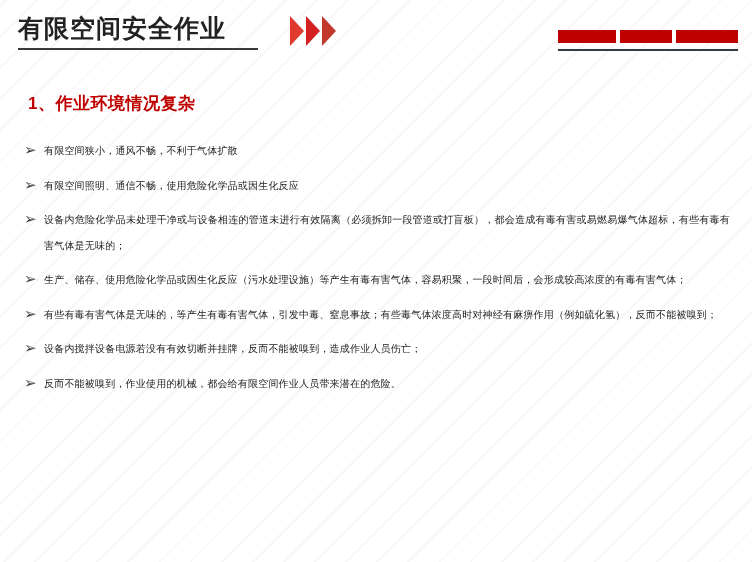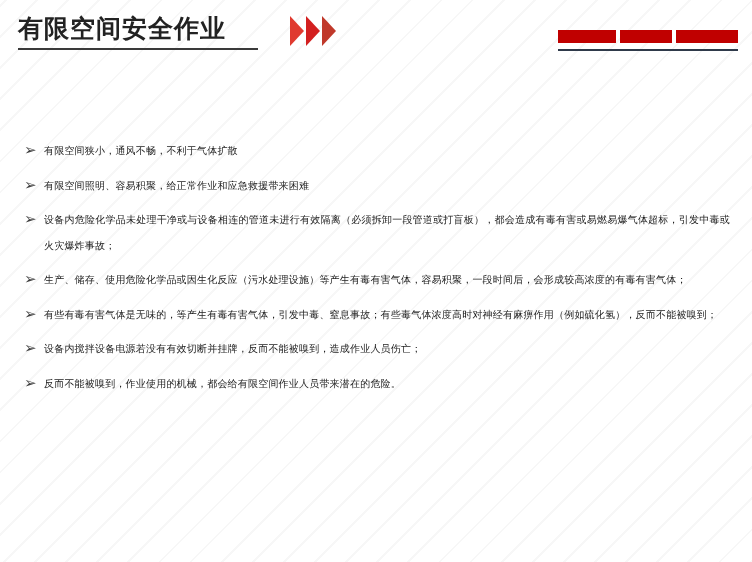--- a/index.html
+++ b/index.html
@@ -157,36 +157,37 @@
     </div>
 
     <div class="header-bars">
       <span class="hbar b1"></span>
       <span class="hbar b2"></span>
       <span class="hbar b3"></span>
     </div>
     <div class="header-rule"></div>
   </div>
 
+  <div class="section-title">1、作业环境情况复杂</div>
 
   <div class="content">
 
     <div class="bullet-row">
       <span class="bullet-mark">➢</span>
       <span class="bullet-text">有限空间狭小，通风不畅，不利于气体扩散</span>
     </div>
 
     <div class="bullet-row">
       <span class="bullet-mark">➢</span>
-      <span class="bullet-text">有限空间照明、容易积聚，给正常作业和应急救援带来困难</span>
-    </div>
-
-    <div class="bullet-row">
-      <span class="bullet-mark">➢</span>
-      <span class="bullet-text">设备内危险化学品未处理干净或与设备相连的管道未进行有效隔离（必须拆卸一段管道或打盲板），都会造成有毒有害或易燃易爆气体超标，引发中毒或火灾爆炸事故；</span>
+      <span class="bullet-text">有限空间照明、通信不畅，使用危险化学品或因生化反应</span>
+    </div>
+
+    <div class="bullet-row">
+      <span class="bullet-mark">➢</span>
+      <span class="bullet-text">设备内危险化学品未处理干净或与设备相连的管道未进行有效隔离（必须拆卸一段管道或打盲板），都会造成有毒有害或易燃易爆气体超标，有些有毒有害气体是无味的；</span>
     </div>
 
     <div class="bullet-row">
       <span class="bullet-mark">➢</span>
       <span class="bullet-text">生产、储存、使用危险化学品或因生化反应（污水处理设施）等产生有毒有害气体，容易积聚，一段时间后，会形成较高浓度的有毒有害气体；</span>
     </div>
 
     <div class="bullet-row">
       <span class="bullet-mark">➢</span>
       <span class="bullet-text">有些有毒有害气体是无味的，等产生有毒有害气体，引发中毒、窒息事故；有些毒气体浓度高时对神经有麻痹作用（例如硫化氢），反而不能被嗅到；</span>

